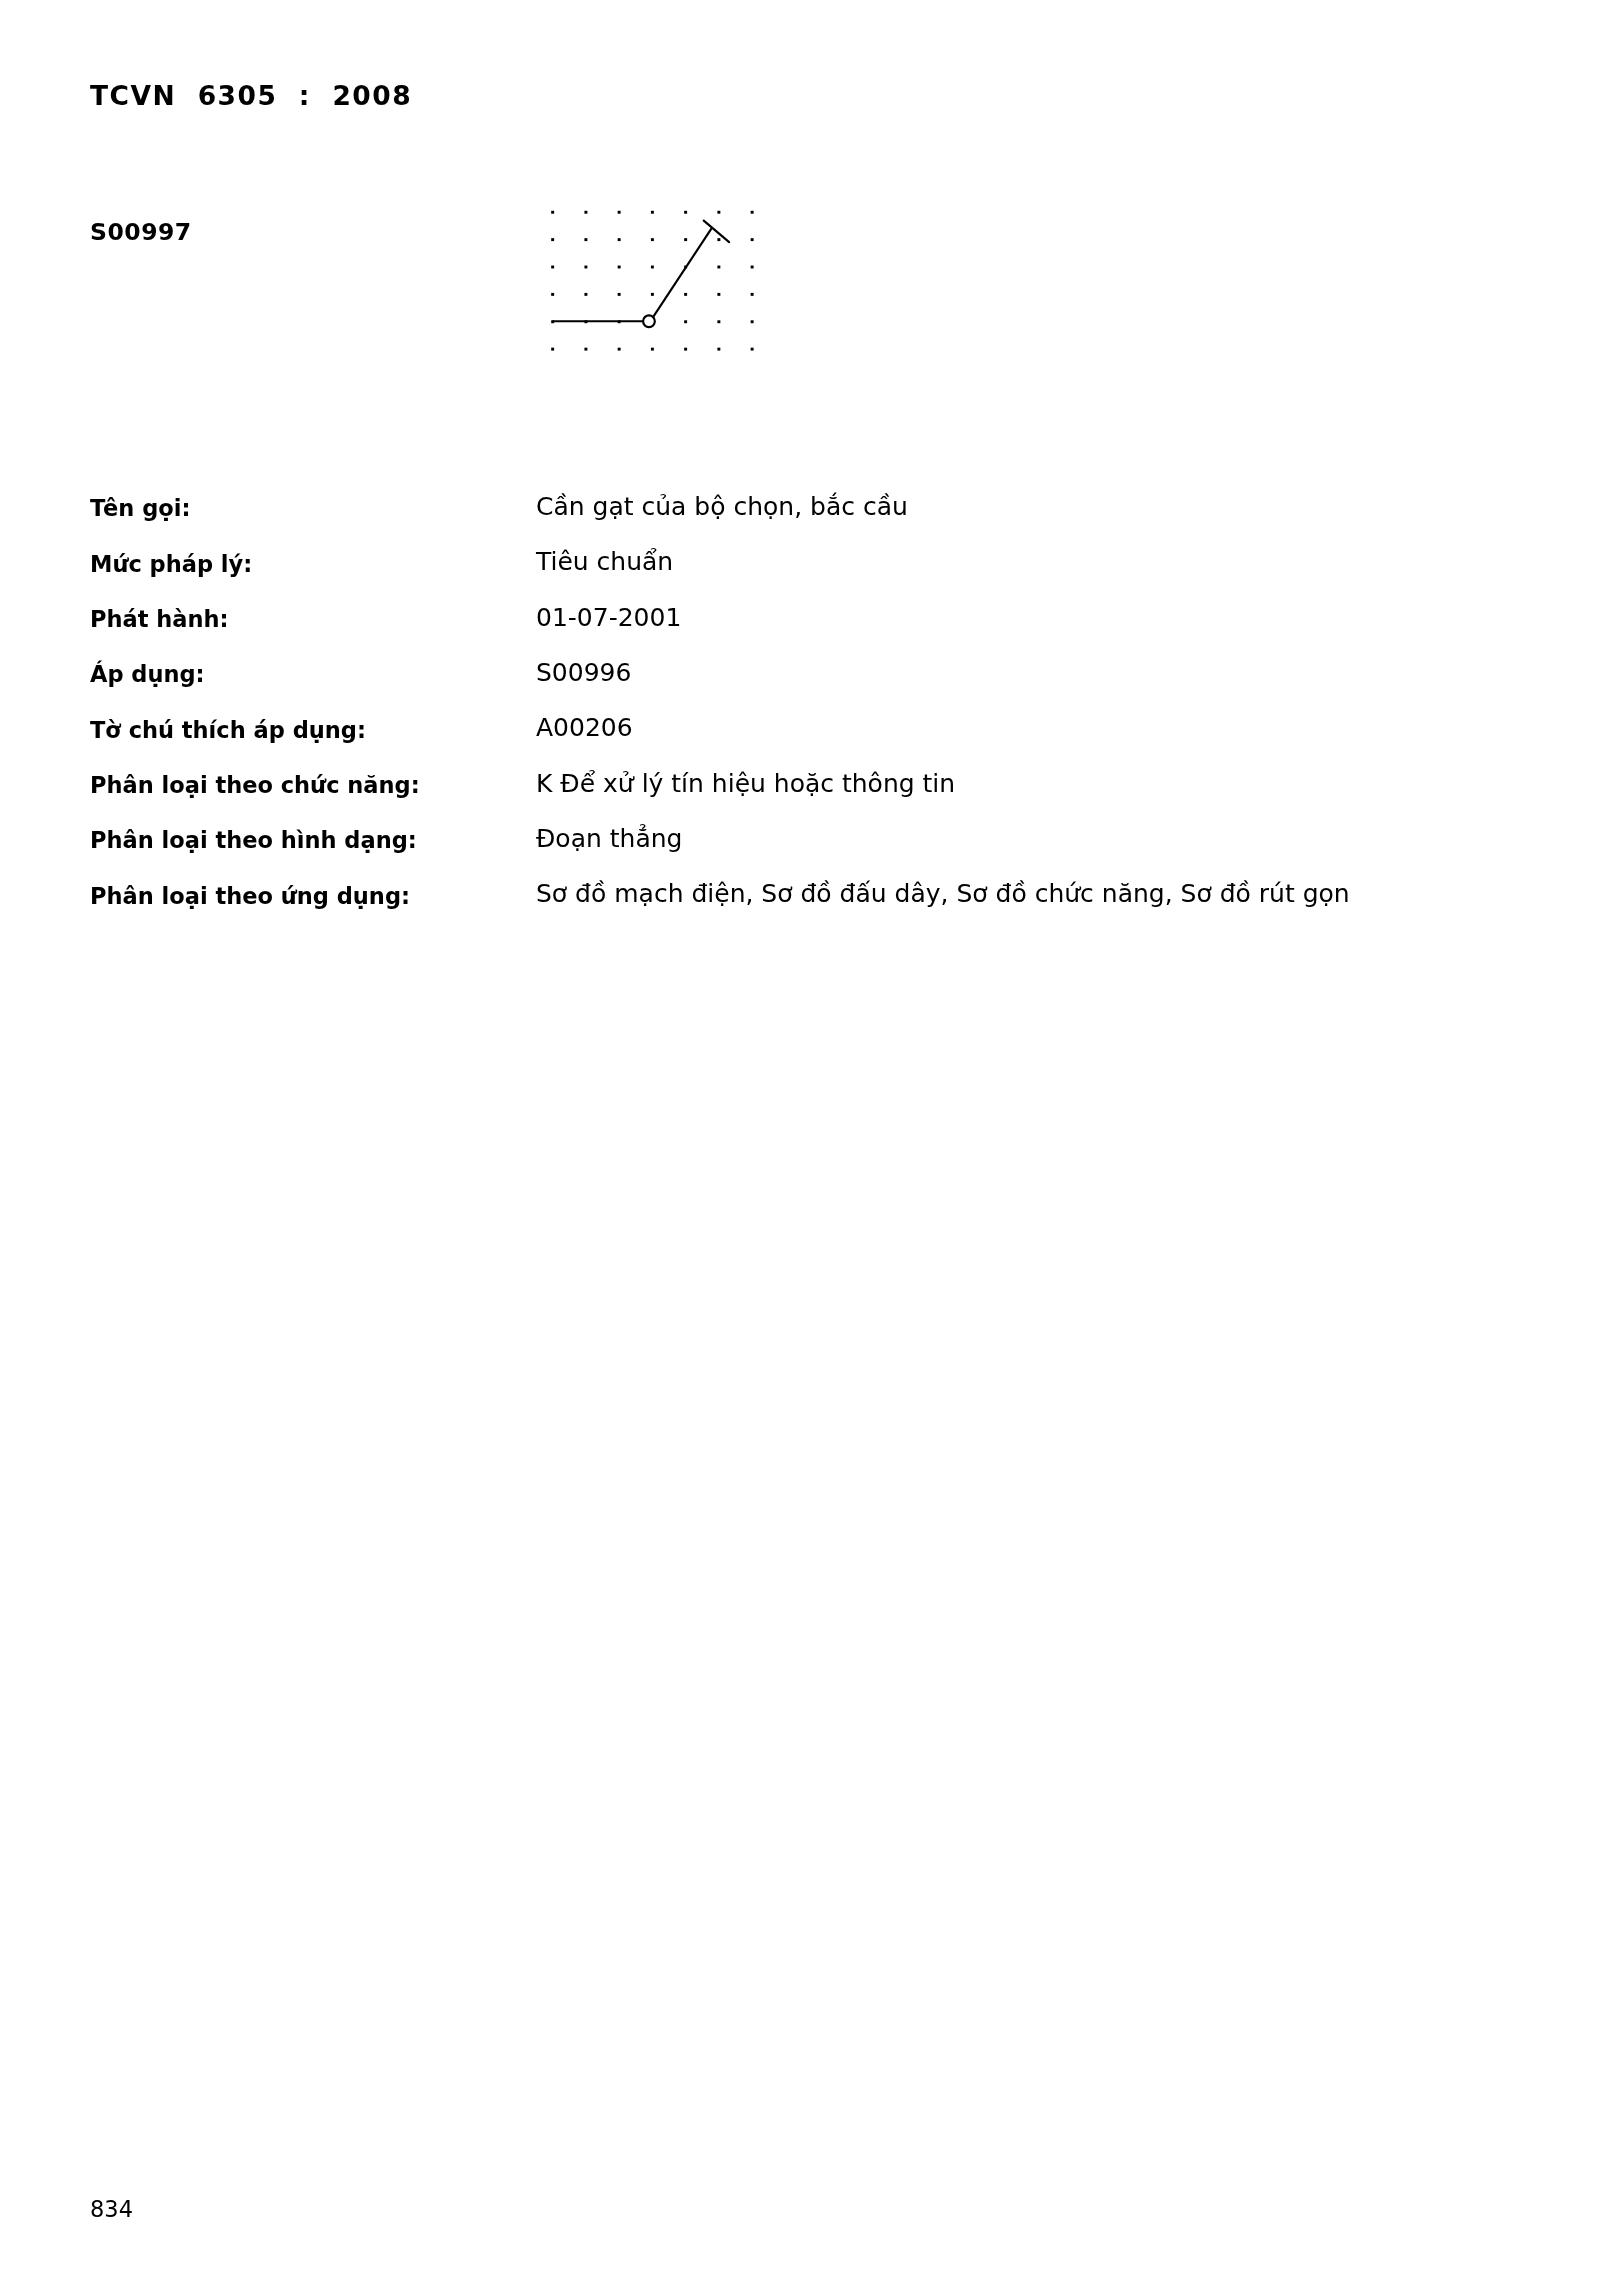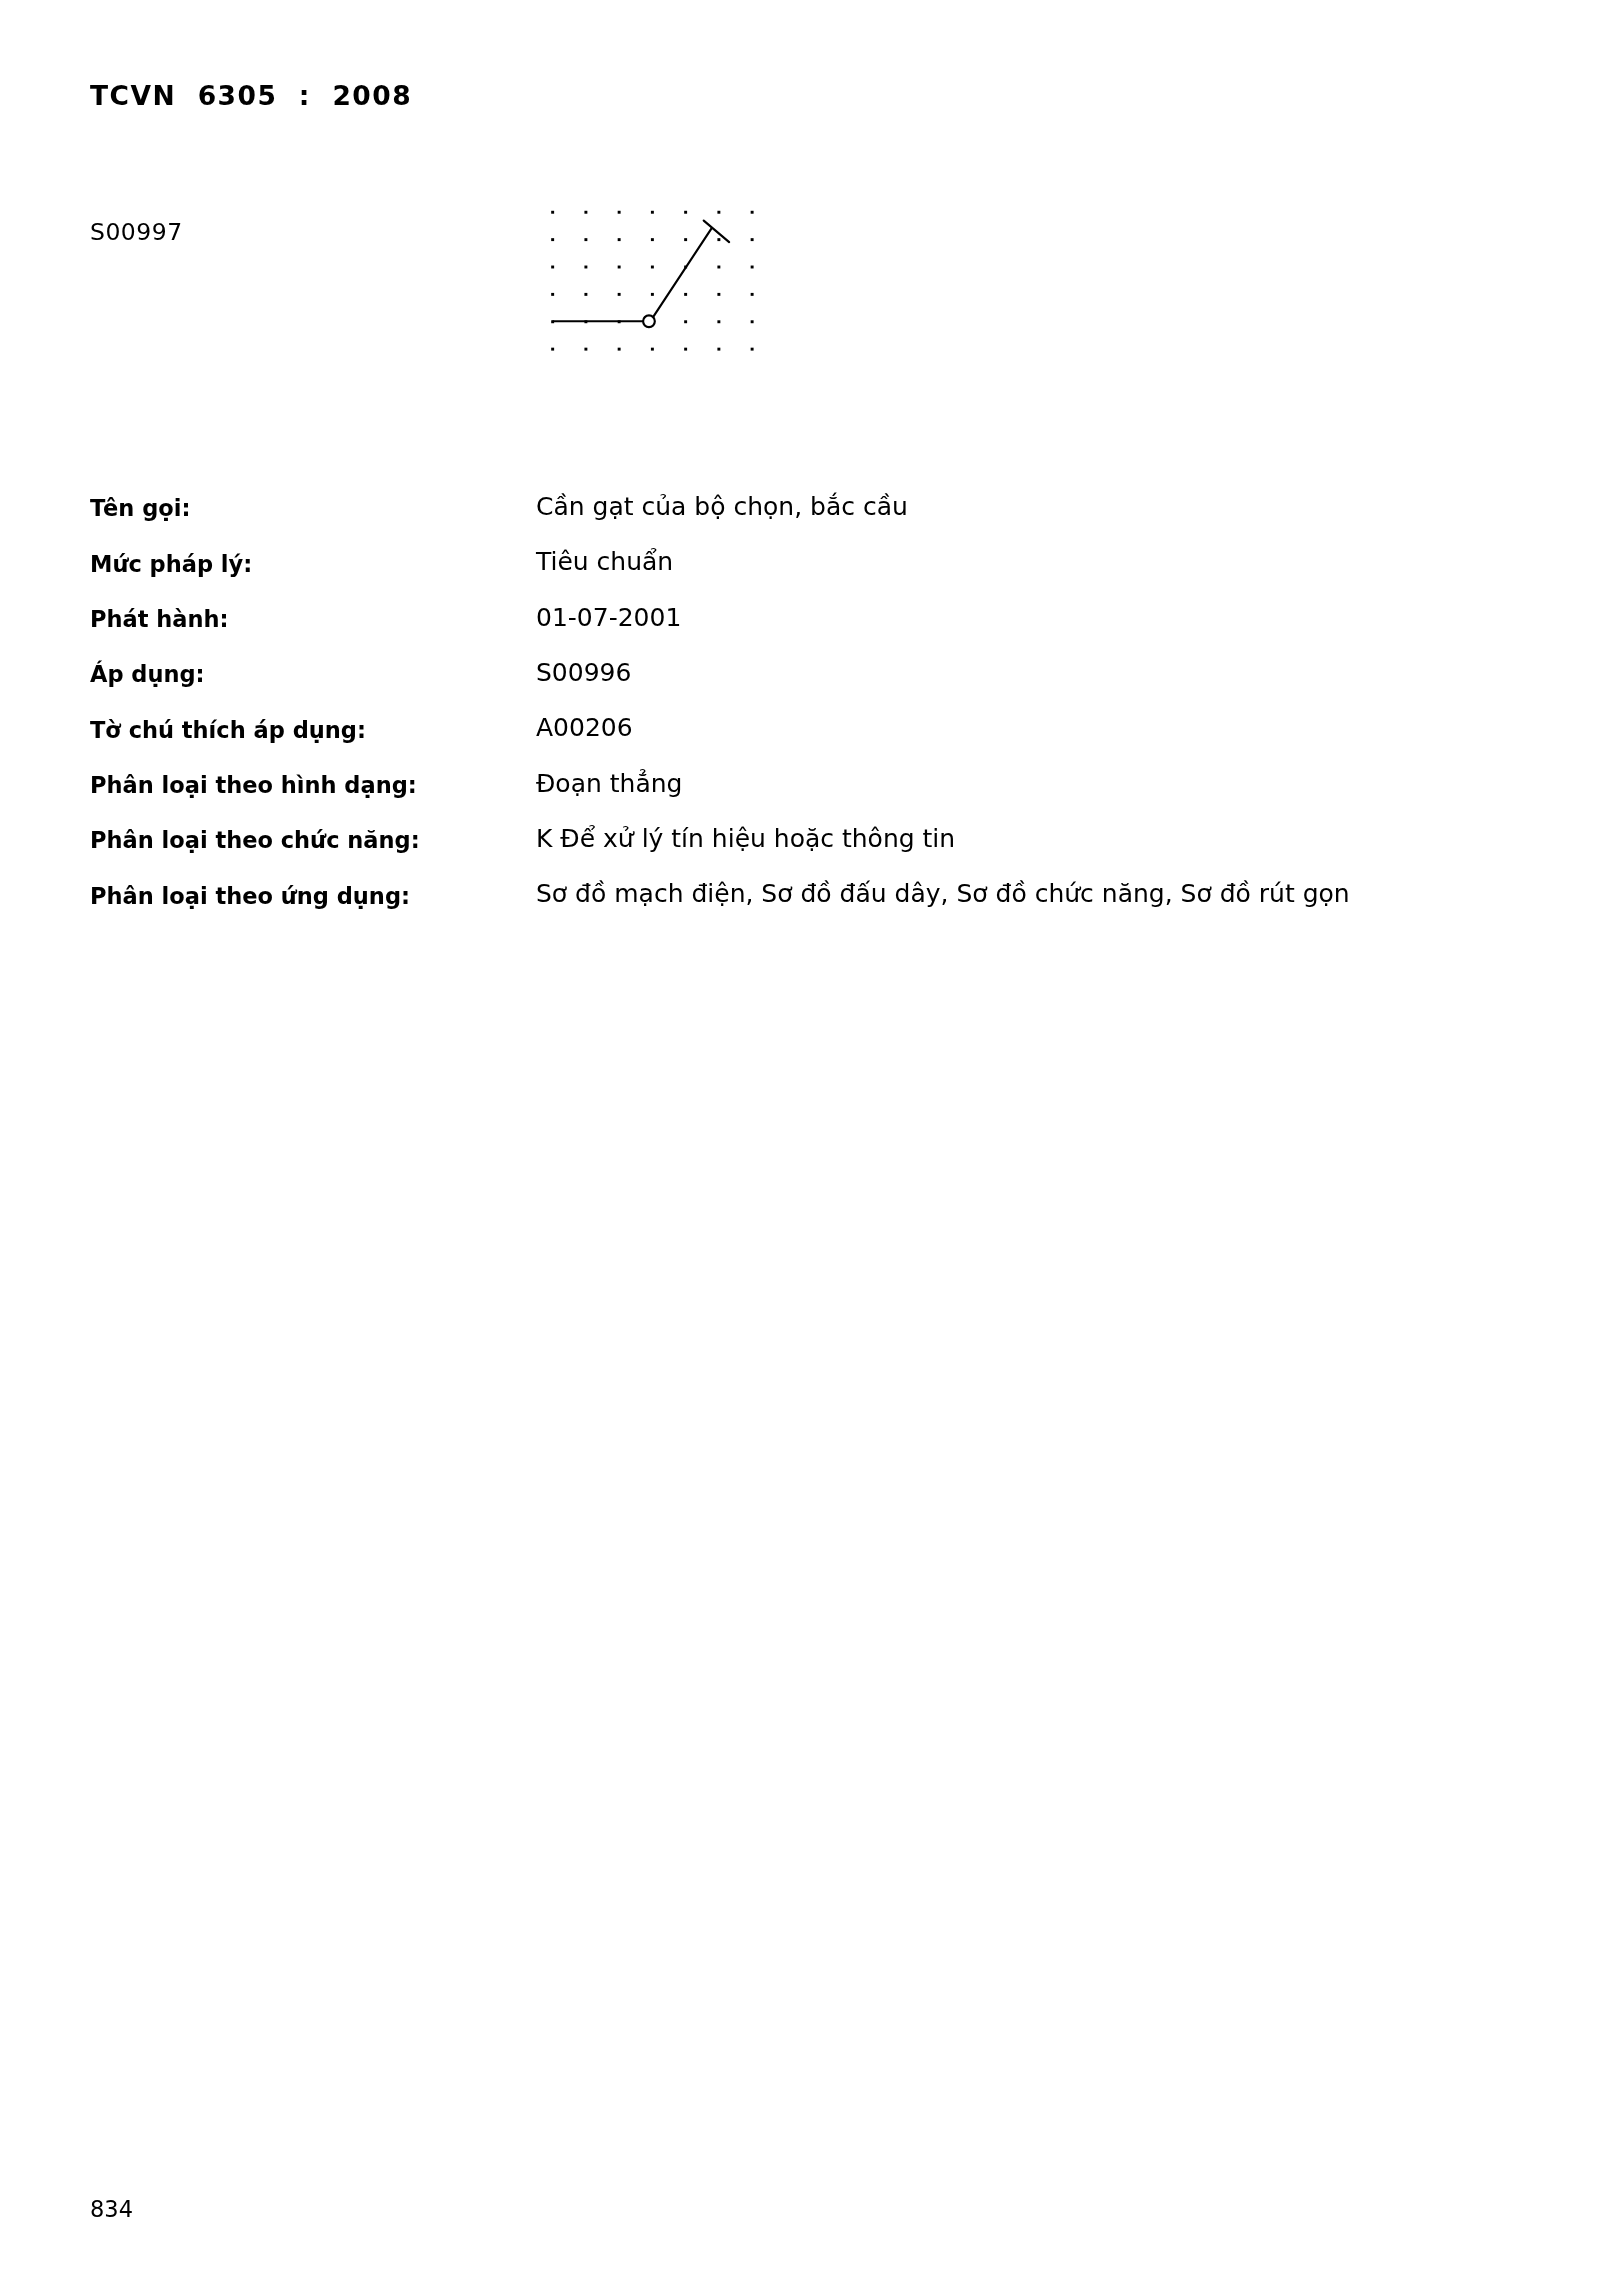--- a/index.html
+++ b/index.html
@@ -26,21 +26,21 @@
     font-size: 26.5px;
     font-weight: bold;
     letter-spacing: 1.5px;
     white-space: pre;
   }
   .symbol-code {
     position: absolute;
     left: 90px;
     top: 218px;
     font-size: 23.5px;
-    font-weight: normal;
+    font-weight: bold;
     letter-spacing: 0.5px;
   }
   .symbol-figure {
     position: absolute;
     left: 537px;
     top: 201px;
     width: 265px;
     height: 176px;
   }
   .spec-table {
@@ -169,30 +169,30 @@
       <div class="spec-label">Áp dụng:</div>
       <div class="spec-value">S00996</div>
     </div>
 
     <div class="spec-row">
       <div class="spec-label">Tờ chú thích áp dụng:</div>
       <div class="spec-value">A00206</div>
     </div>
 
     <div class="spec-row">
+      <div class="spec-label">Phân loại theo chức năng:</div>
+      <div class="spec-value">K Để xử lý tín hiệu hoặc thông tin</div>
+    </div>
+
+    <div class="spec-row">
       <div class="spec-label">Phân loại theo hình dạng:</div>
       <div class="spec-value">Đoạn thẳng</div>
     </div>
 
     <div class="spec-row">
-      <div class="spec-label">Phân loại theo chức năng:</div>
-      <div class="spec-value">K Để xử lý tín hiệu hoặc thông tin</div>
-    </div>
-
-    <div class="spec-row">
       <div class="spec-label">Phân loại theo ứng dụng:</div>
       <div class="spec-value">Sơ đồ mạch điện, Sơ đồ đấu dây, Sơ đồ chức năng, Sơ đồ rút gọn</div>
     </div>
 
   </div>
 
   <div class="page-number">834</div>
 
 </div>
 

